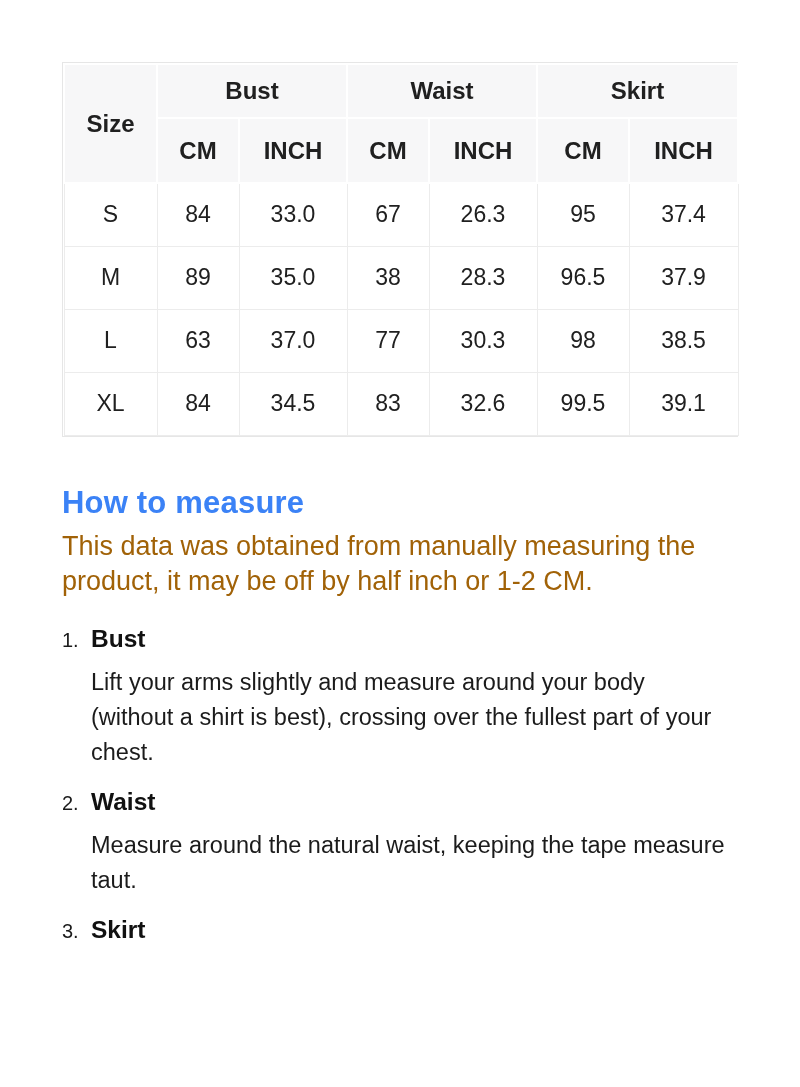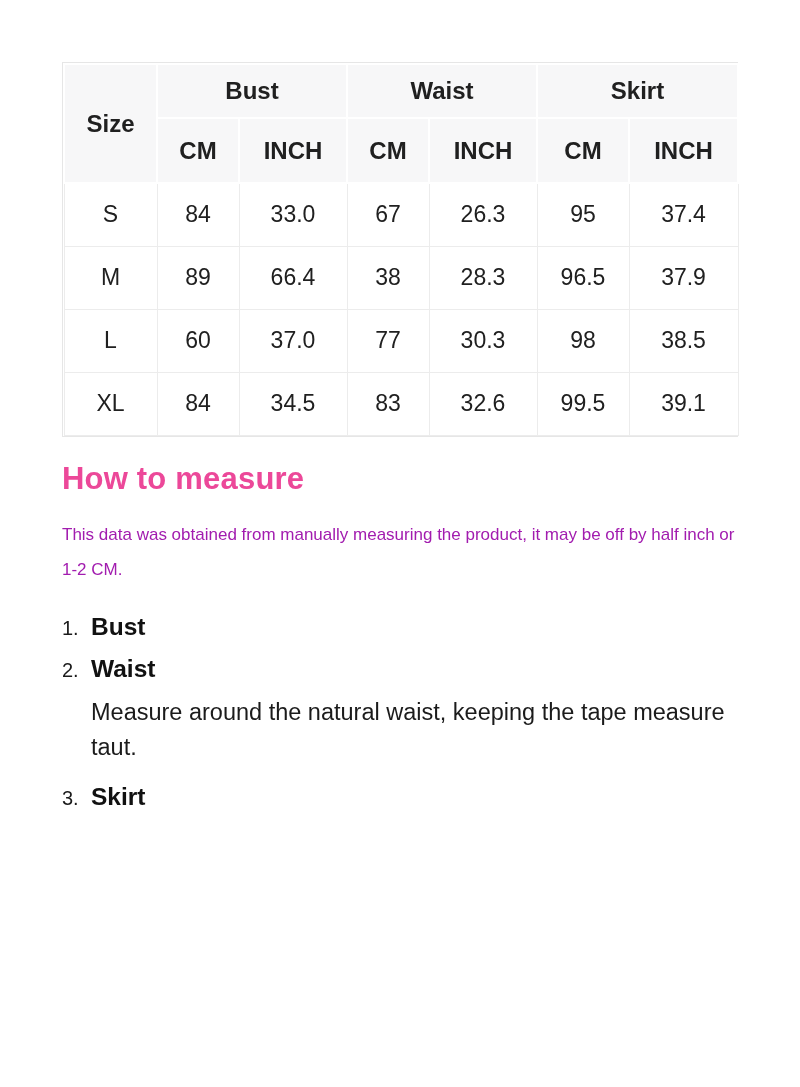--- a/index.html
+++ b/index.html
@@ -42,31 +42,31 @@
     font-size: 23px;
     color: #202020;
     text-align: center;
     vertical-align: middle;
     height: 63px;
     background: #ffffff;
   }
 
   
   .howto-heading {
-    margin-top: 24px;
+    margin-top: 48px;
     font-size: 31px;
     font-weight: bold;
-    color: #ec4899;
+    color: #3b82f6;
     letter-spacing: 0.2px;
   }
   .howto-intro {
-    margin-top: 20px;
-    font-size: 17px;
+    margin-top: 8px;
+    font-size: 27px;
     line-height: 35px;
-    color: #a21caf;
+    color: #a16207;
   }
   .steps { margin-top: 26px; }
   .step { margin-bottom: 14px; }
   .step-head {
     display: flex;
     align-items: baseline;
   }
   .step-num {
     width: 29px;
     flex: 0 0 29px;
@@ -124,29 +124,29 @@
           <td>84</td>
           <td>33.0</td>
           <td>67</td>
           <td>26.3</td>
           <td>95</td>
           <td>37.4</td>
         </tr>
         <tr>
           <td>M</td>
           <td>89</td>
-          <td>66.4</td>
+          <td>35.0</td>
           <td>38</td>
           <td>28.3</td>
           <td>96.5</td>
           <td>37.9</td>
         </tr>
         <tr>
           <td>L</td>
-          <td>60</td>
+          <td>63</td>
           <td>37.0</td>
           <td>77</td>
           <td>30.3</td>
           <td>98</td>
           <td>38.5</td>
         </tr>
         <tr>
           <td>XL</td>
           <td>84</td>
           <td>34.5</td>
@@ -163,20 +163,21 @@
 
   <p class="howto-intro">This data was obtained from manually measuring the product, it may be off by half inch or 1-2 CM.</p>
 
   <div class="steps">
 
     <div class="step">
       <div class="step-head">
         <span class="step-num">1.</span>
         <span class="step-term">Bust</span>
       </div>
+      <p class="step-desc">Lift your arms slightly and measure around your body (without a shirt is best), crossing over the fullest part of your chest.</p>
     </div>
 
     <div class="step">
       <div class="step-head">
         <span class="step-num">2.</span>
         <span class="step-term">Waist</span>
       </div>
       <p class="step-desc">Measure around the natural waist, keeping the tape measure taut.</p>
     </div>
 

